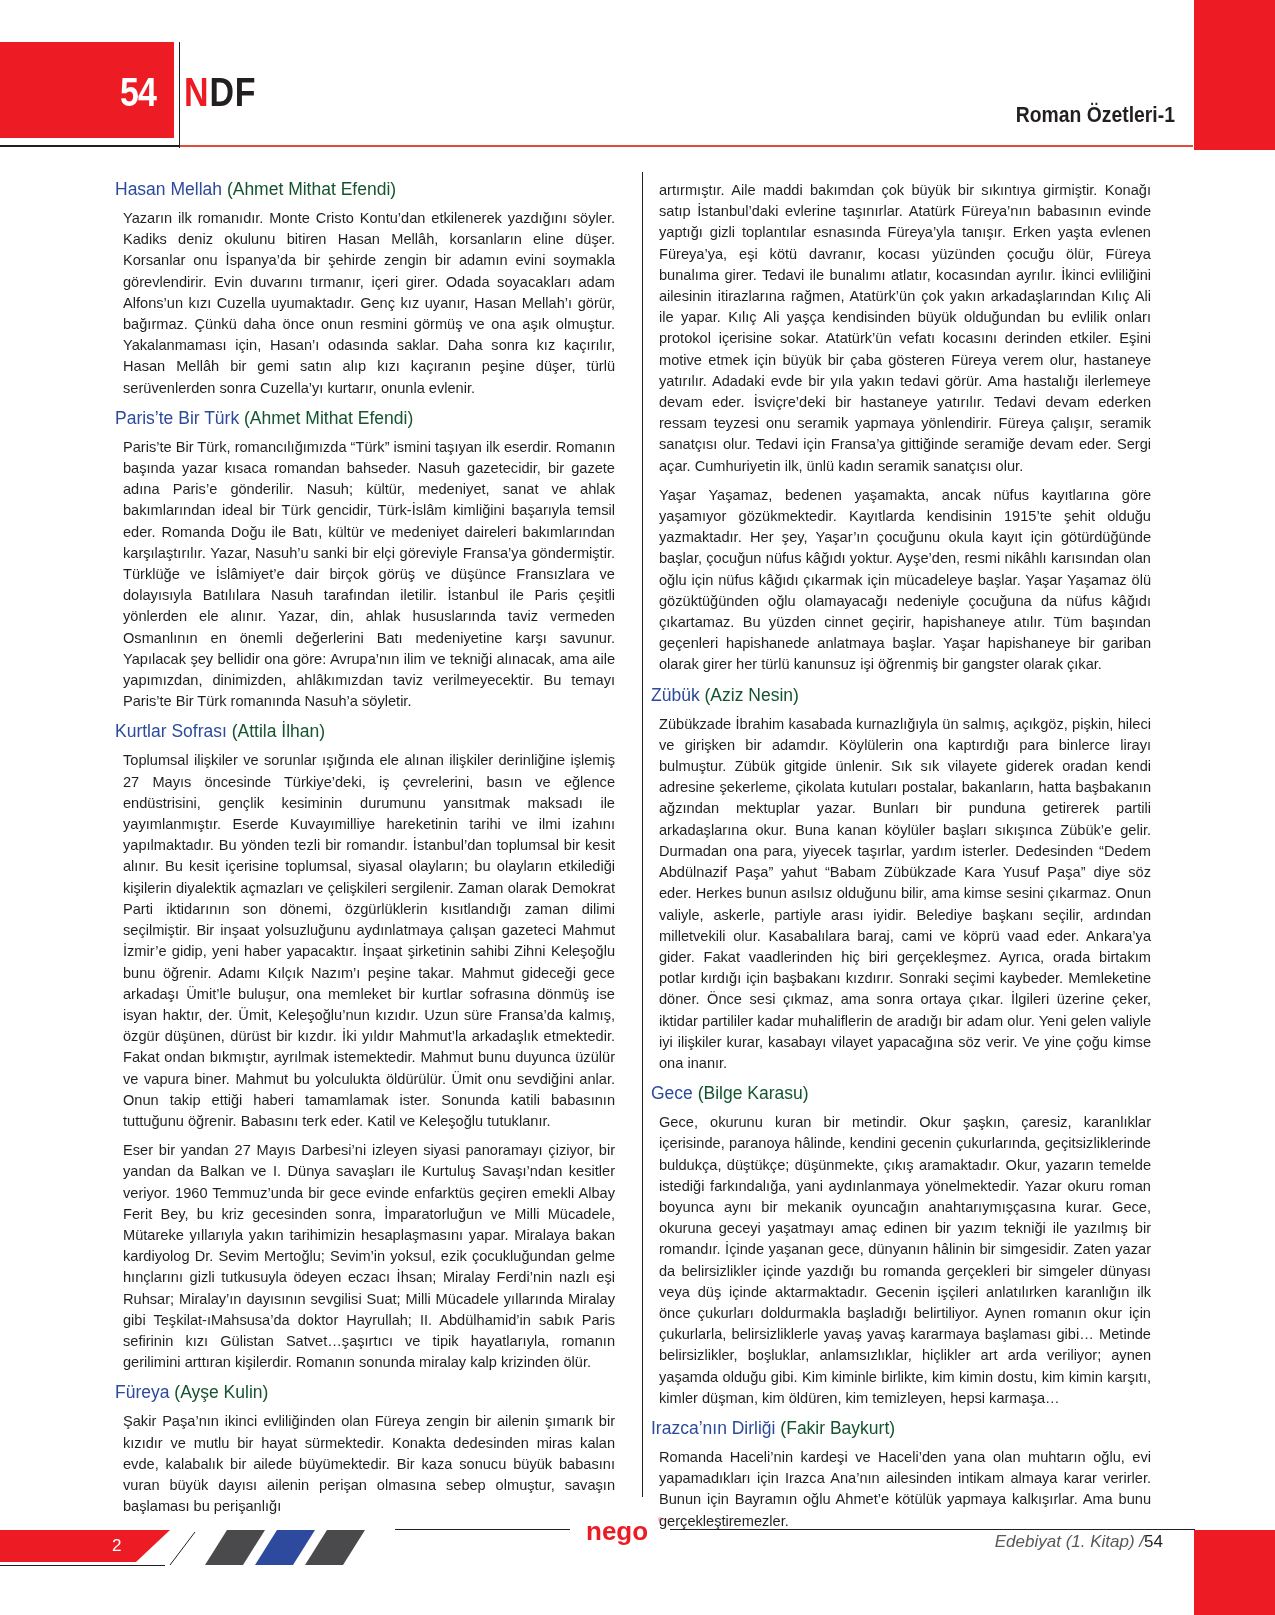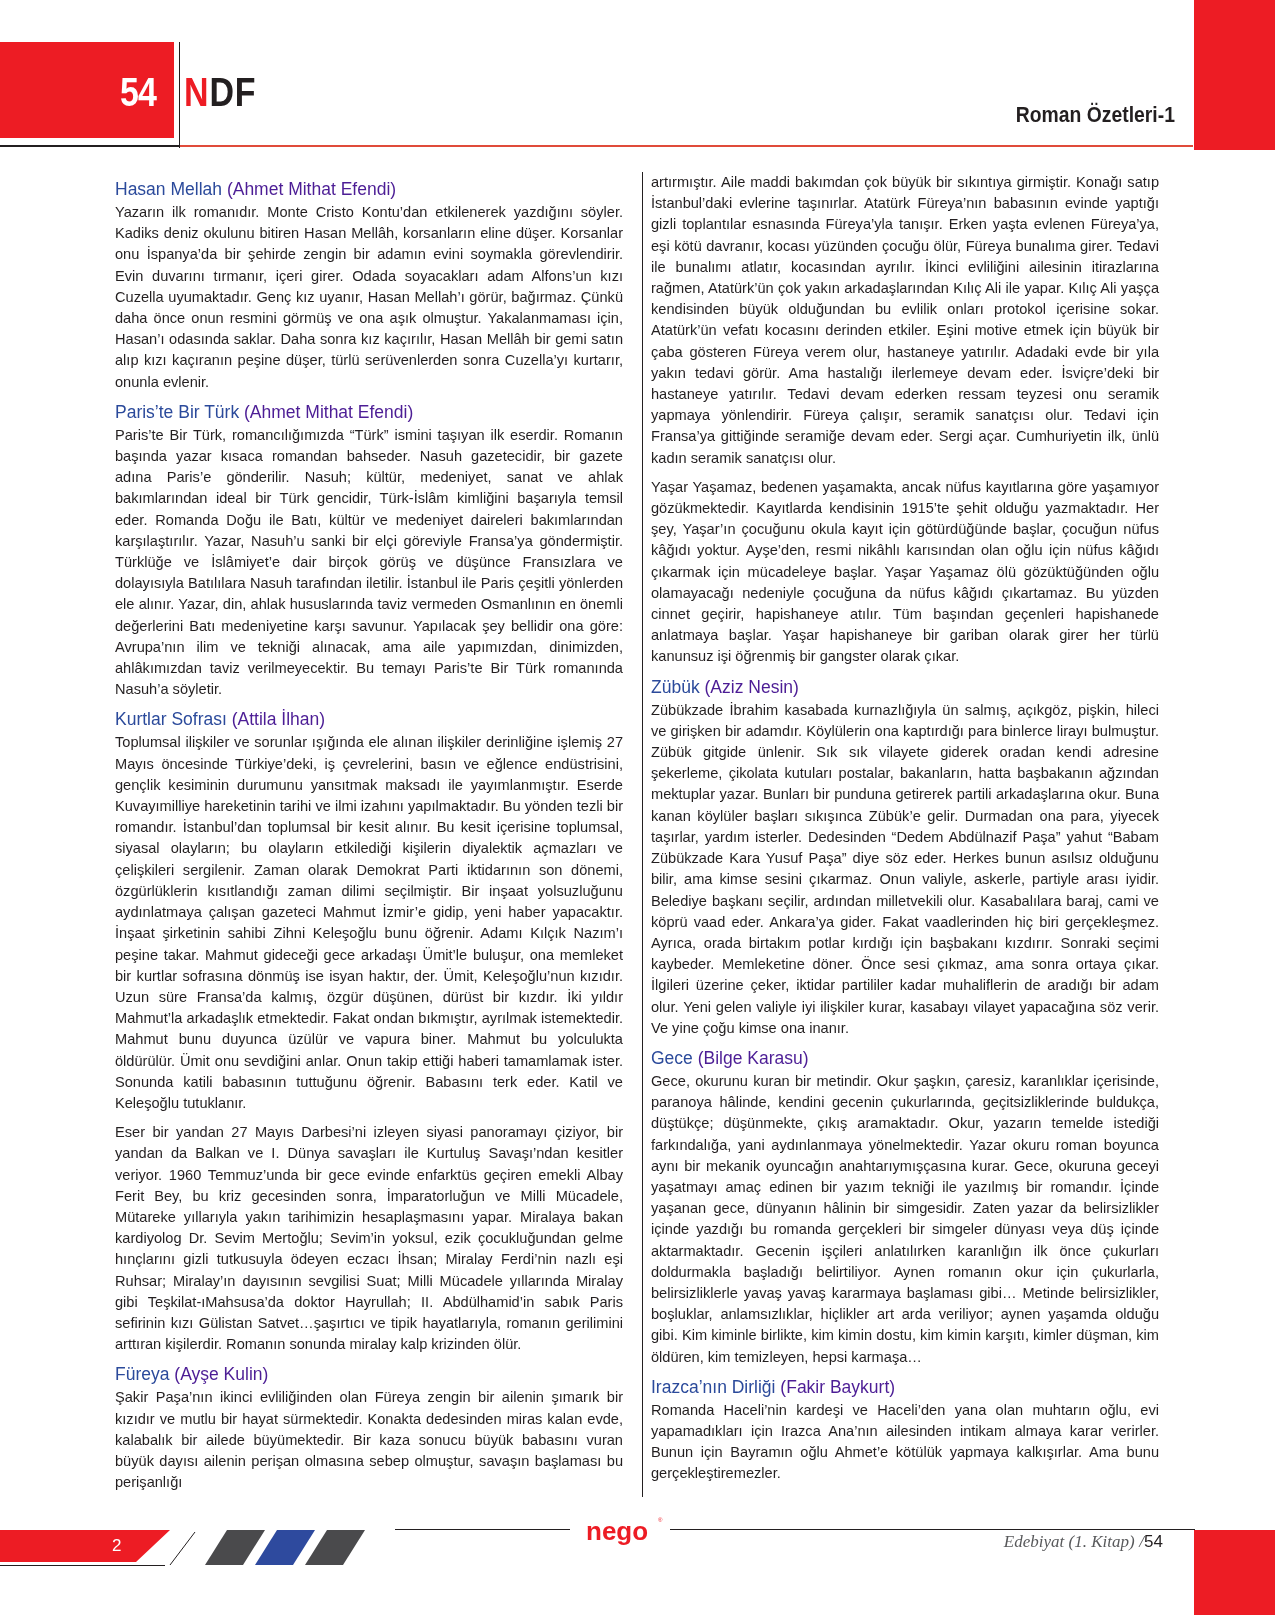--- a/index.html
+++ b/index.html
@@ -16,36 +16,36 @@
   .hdr-line-left { position: absolute; left: 0; top: 145px; width: 180px; height: 2px; background: #231f20; }
   .hdr-line { position: absolute; left: 180px; top: 145px; width: 1013px; height: 2px; background: #e04b3a; }
   .hdr-title { position: absolute; right: 100px; top: 102px; font-size: 22px; font-weight: bold; color: #231f20;
                transform: scaleX(0.88); transform-origin: right; }
   .hdr-side { position: absolute; left: 1194px; top: 0; width: 81px; height: 150px; background: #ed1c24; }
 
   .col { position: absolute; top: 178px; font-size: 14.6px; line-height: 21.2px; color: #231f20; }
   .col-left { left: 115px; width: 508px; }
   .col-right { left: 651px; width: 508px; top: 172px; }
   .col-divider { position: absolute; left: 642px; top: 172px; width: 1px; height: 1325px; background: #231f20; }
-  .col p { margin: 0; text-align: justify; }
+  .col p { margin: 8px; text-align: justify; }
   .entry { margin-bottom: 8px; }
   .entry h2 { margin: 0 0 2px 0; font-size: 17.5px; font-weight: normal; line-height: 22px; }
   .entry h2 .title { color: #2b4a9b; text-align: center; }
-  .entry h2 .author { color: #4c1d95; }
+  .entry h2 .author { color: #14532d; }
 
   .foot-red { position: absolute; left: 0; top: 1530px; width: 170px; height: 32px; background: #ed1c24;
               clip-path: polygon(0 0, 100% 0, 80% 100%, 0 100%); }
   .foot-num { position: absolute; left: 112px; top: 1536px; color: #fff; font-size: 17px; }
   .foot-uline { position: absolute; left: 0; top: 1565px; width: 165px; height: 1px; background: #231f20; }
   .foot-slash { position: absolute; top: 1530px; height: 35px; }
   .foot-line1 { position: absolute; left: 395px; top: 1529px; width: 175px; height: 1px; background: #231f20; }
   .foot-line2 { position: absolute; left: 670px; top: 1529px; width: 525px; height: 1px; background: #231f20; }
   .foot-logo { position: absolute; left: 580px; top: 1512px; width: 90px; height: 40px; }
   .foot-book { position: absolute; right: 112px; top: 1532px; font-size: 17px; color: #58595b; }
-  .foot-book .it { font-style: italic; font-family: Liberation Serif, serif; }
+  .foot-book .it { font-style: italic; }
   .foot-book .pg { color: #231f20; }
   .foot-side { position: absolute; left: 1194px; top: 1530px; width: 81px; height: 85px; background: #ed1c24; }
 </style>
 </head>
 <body>
 
 <div class="hdr-red"></div>
 <div class="hdr-num">54</div>
 <div class="hdr-vline"></div>
 <div class="hdr-brand"><span class="n">N</span><span class="rest">DF</span></div>

